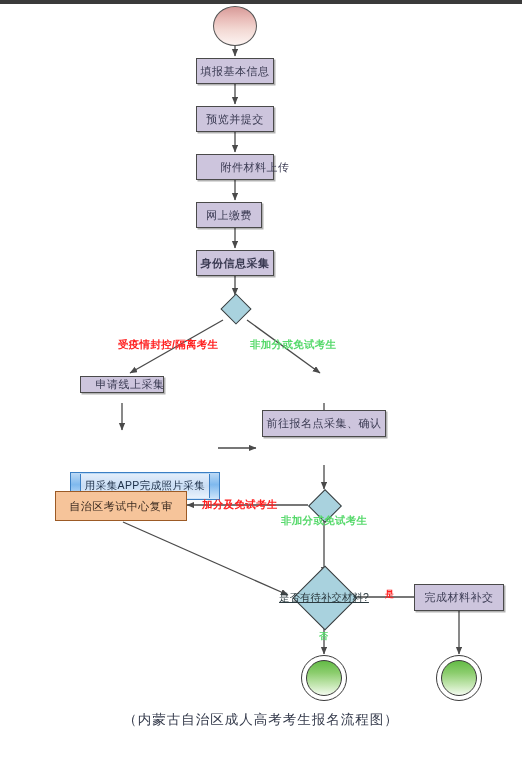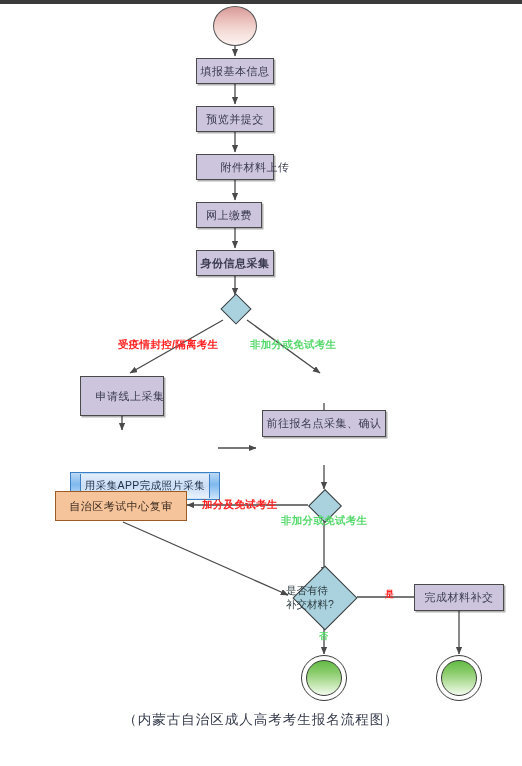--- a/index.html
+++ b/index.html
@@ -79,23 +79,23 @@
   }
   
   .diamond{
     background:#a9d2de;
     border:1.2px solid #3a3a3a;
     transform:rotate(45deg);
   }
   .diamondWrap{position:absolute;}
   .diamondLabel{
     position:absolute;
-    display:flex;flex-direction:column;align-items:flex-start;justify-content:center;
+    display:flex;align-items:center;justify-content:center;
     color:#2b3a3f;font-size:10.5px;line-height:1.35;
-    white-space:nowrap;pointer-events:none;
+    white-space:nowrap;pointer-events:none;text-decoration:underline;
   }
   
   .edgeLabel{
     position:absolute;font-size:10.5px;font-weight:bold;white-space:nowrap;
     letter-spacing:.3px;
   }
   .lblRed{color:#ff2020;}
   .lblGreen{color:#56d96b;}
   
   .caption{
@@ -177,21 +177,21 @@
   </div>
 
   <div class="node boxPurple" style="left:196px;top:246px;width:78px;height:26px;font-weight:bold;">
     <span>身份信息采集</span>
   </div>
 
   <div class="diamondWrap" style="left:221px;top:290px;width:28px;height:28px;">
     <div class="diamond" style="width:20px;height:20px;margin:4px;"></div>
   </div>
 
-  <div class="node boxPurple" style="left:80px;top:372px;width:84px;height:40px;padding-left:16px;">
+  <div class="node boxPurple" style="left:80px;top:372px;width:84px;height:17px;padding-left:16px;">
     <span>申请线上采集</span>
   </div>
 
   <div class="node boxPurple" style="left:262px;top:372px;width:124px;height:27px;margin-top:34px;">
     <span>前往报名点采集、确认</span>
   </div>
 
   <div class="boxBlue" style="left:70px;top:430px;width:148px;height:26px;margin-top:38px;">
     <div class="inner">
       <span>用采集APP完成照片采集</span>

